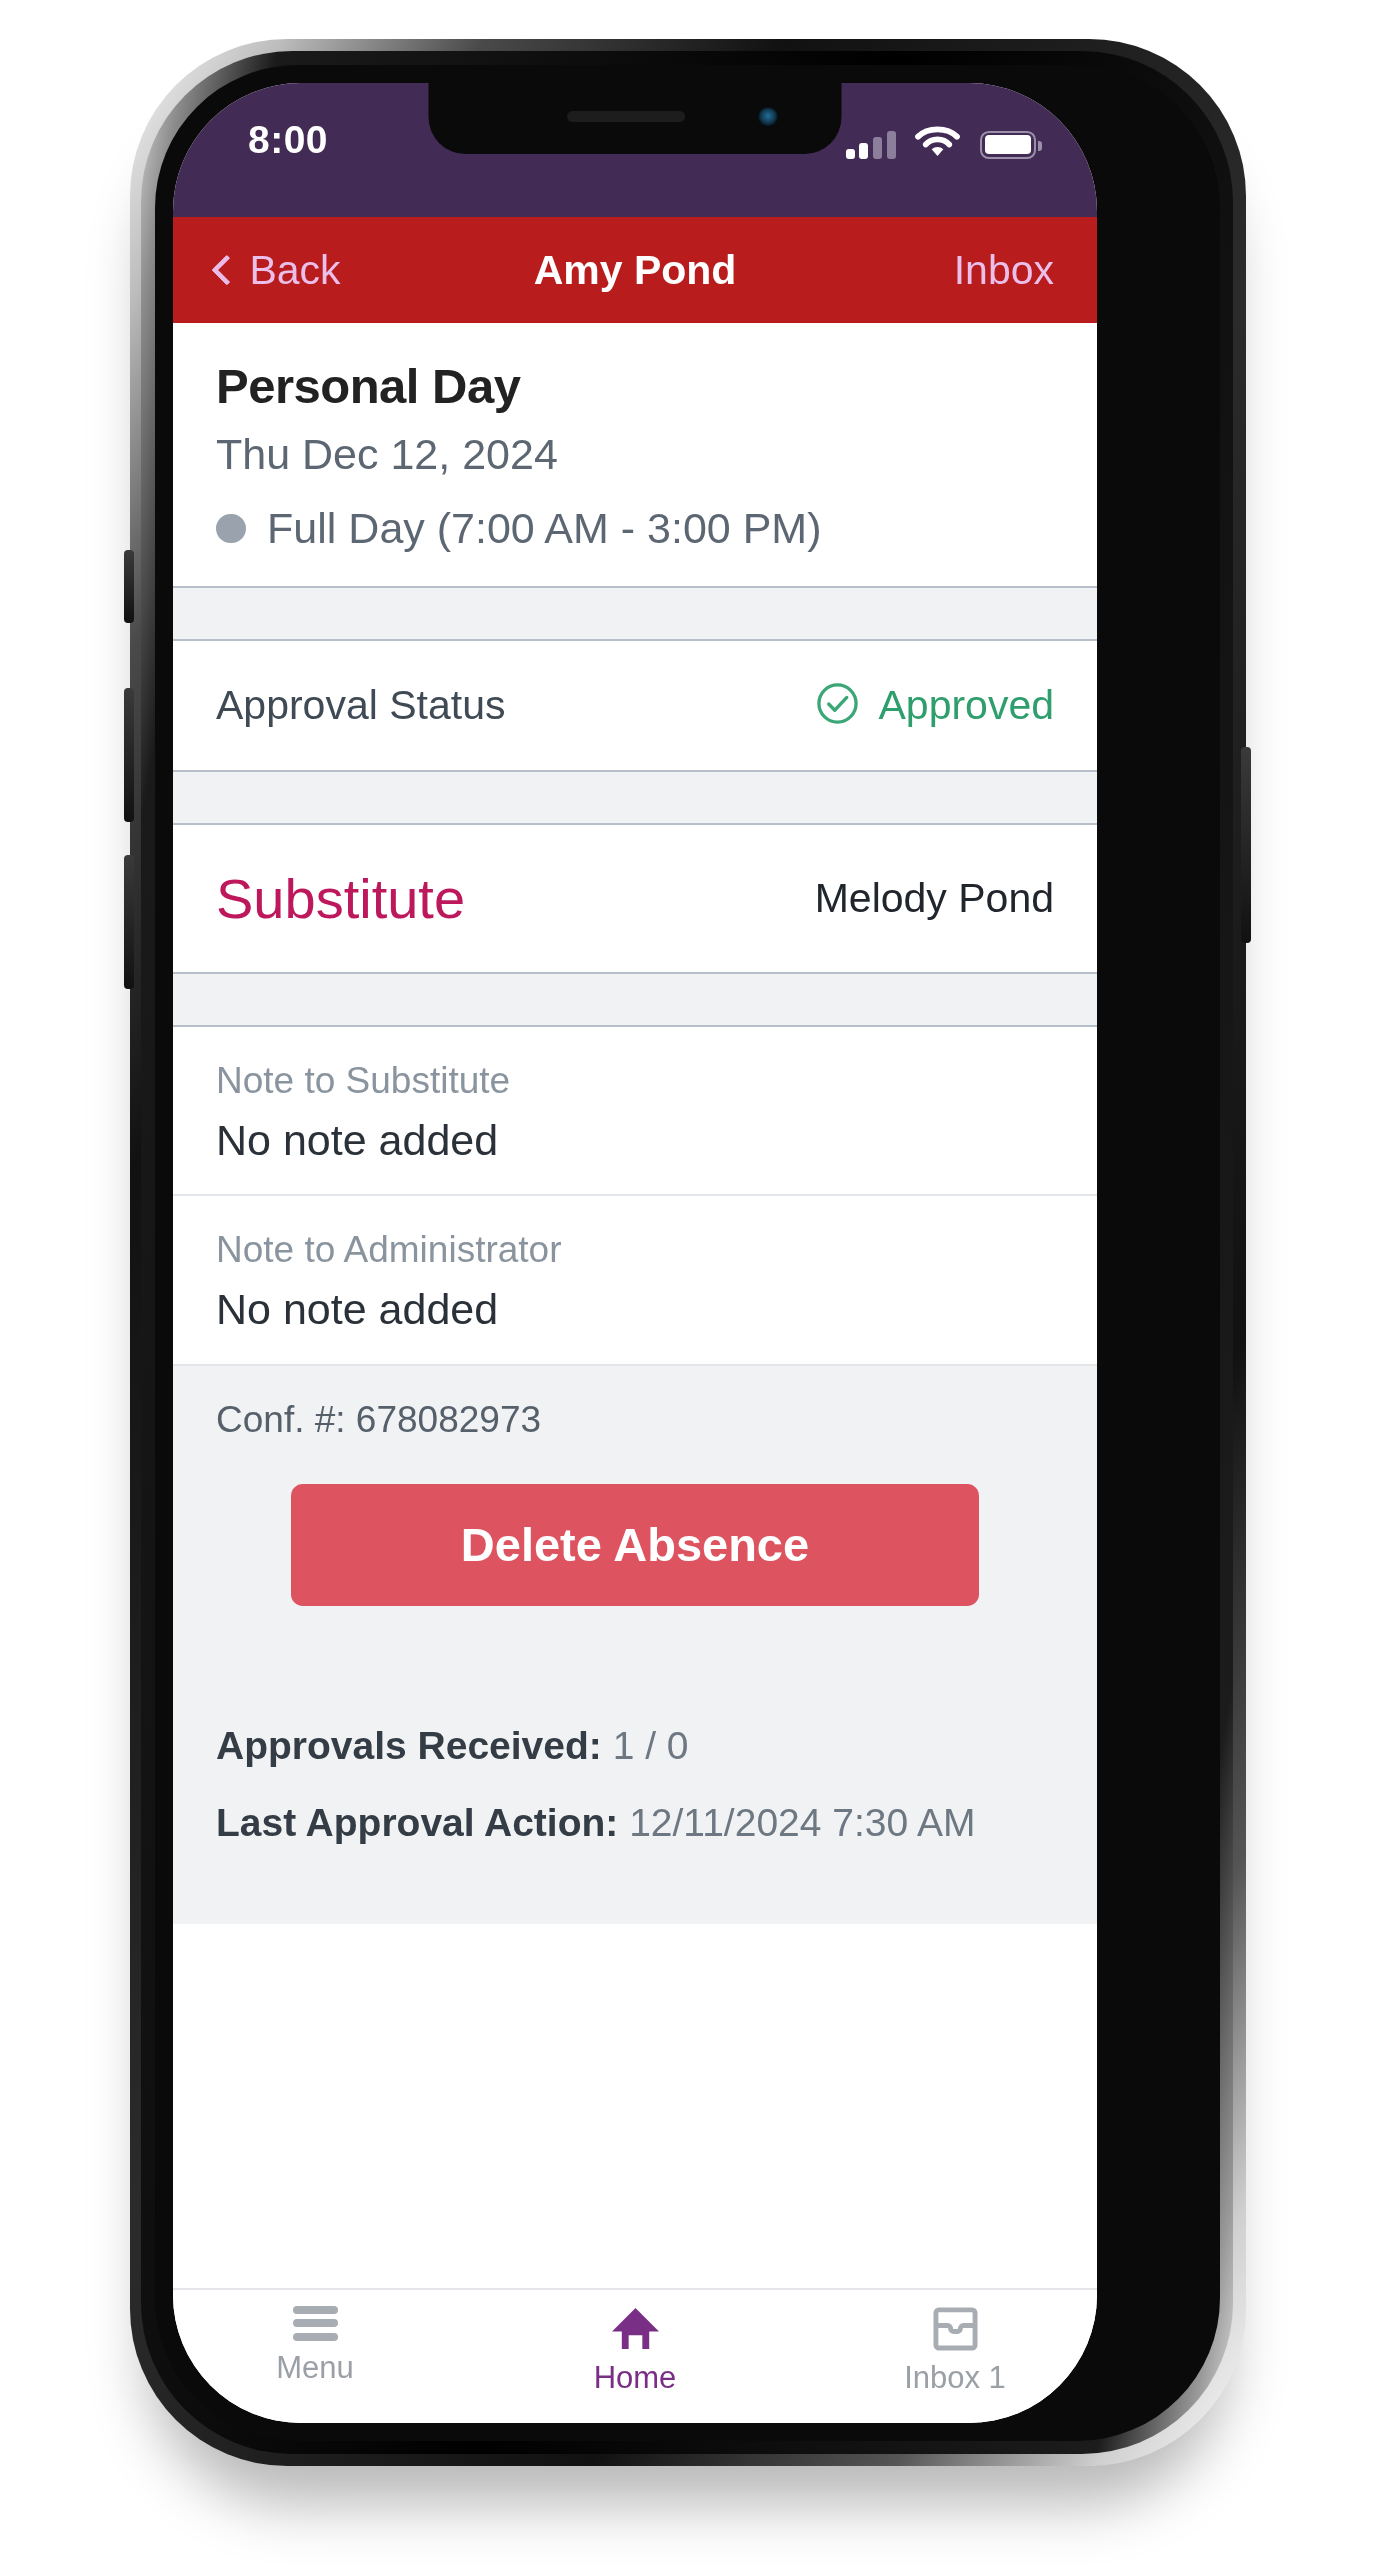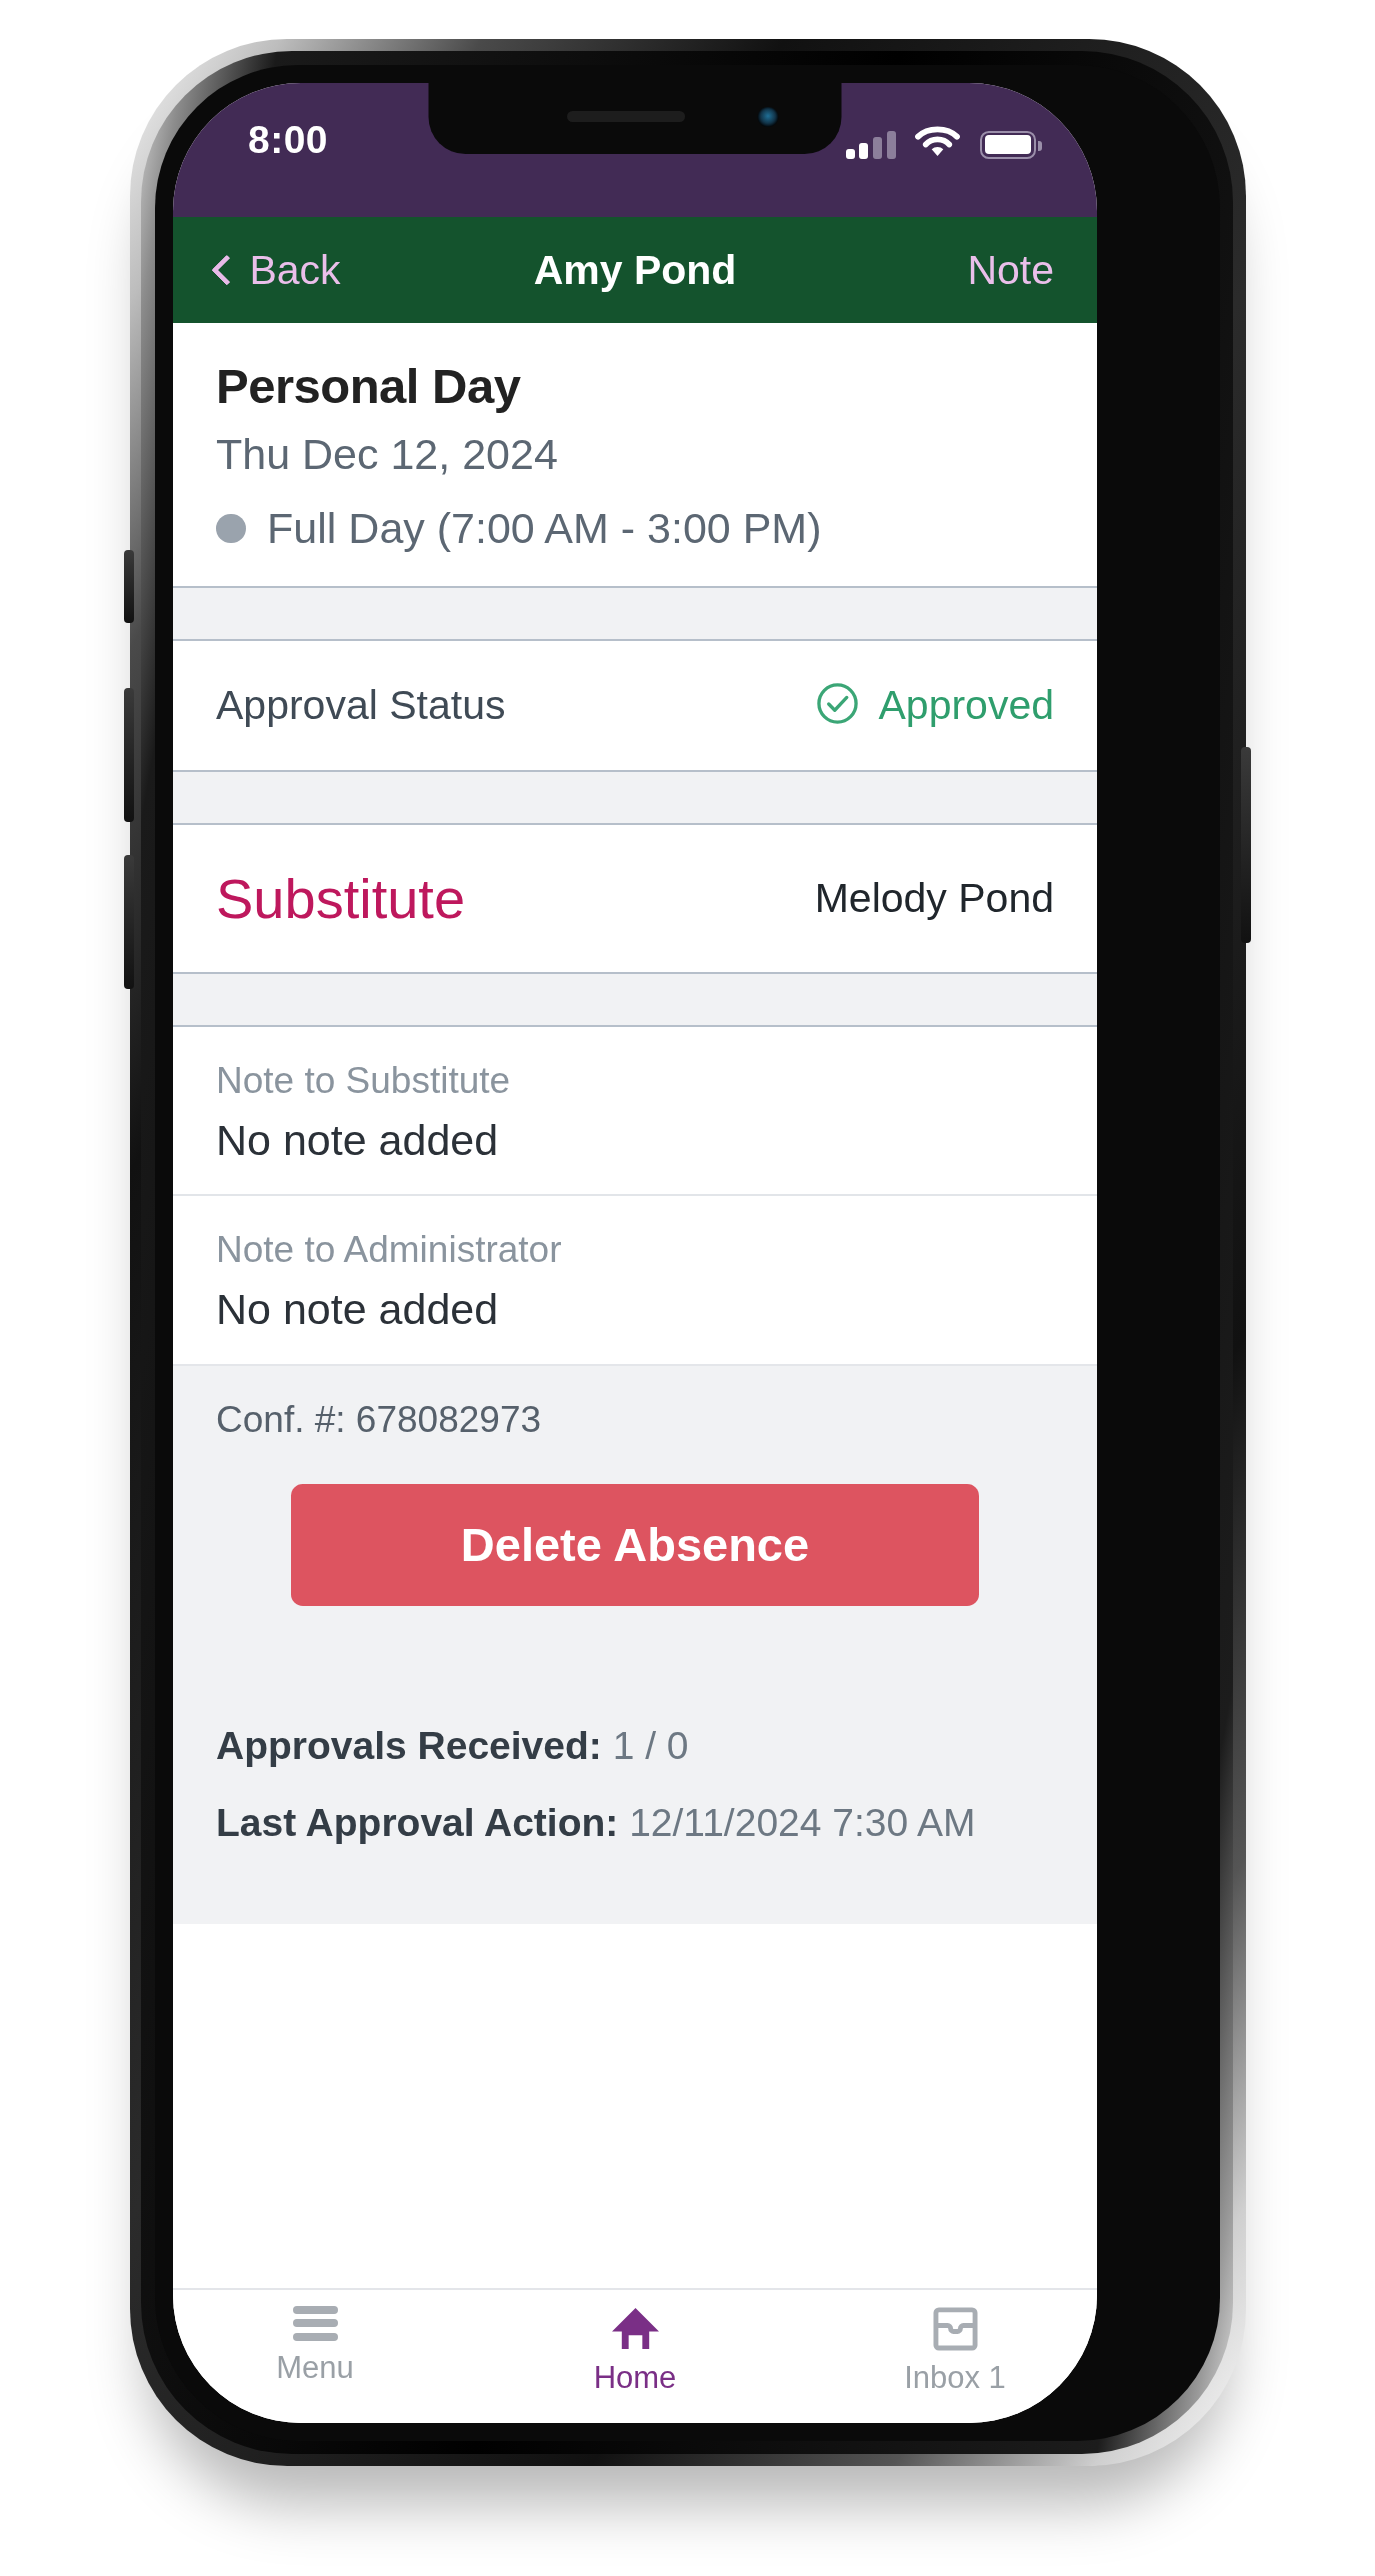--- a/index.html
+++ b/index.html
@@ -133,21 +133,21 @@
     width: 3.9px; height: 9.8px;
     background: #9b8faa;
     border-radius: 0 2.9px 2.9px 0;
   }
   .battery b { display: block; height: 100%; width: 100%; background: #ffffff; border-radius: 3.9px; }
 
   
   .navbar {
     position: relative;
     height: 106px;
-    background: #14532d;
+    background: #b91c1c;
     display: flex;
     align-items: center;
   }
   .nav-back {
     display: flex;
     align-items: center;
     gap: 11.8px;
     padding-left: 43px;
     cursor: pointer;
   }
@@ -333,21 +333,21 @@
           </div>
       </div>
     </div>
 
     <div class="navbar">
       <div class="nav-back">
         <span class="chev"></span>
         <span class="nav-back-label">Back</span>
       </div>
       <div class="nav-title">Amy Pond</div>
-      <div class="nav-edit">Note</div>
+      <div class="nav-edit">Inbox</div>
     </div>
 
     <div class="content">
 
       <div class="card">
         <div class="hero">
           <div class="hero-title">Personal Day</div>
           <div class="hero-date">Thu Dec 12, 2024</div>
           <div class="hero-time-row">
             <span class="dot"></span>

